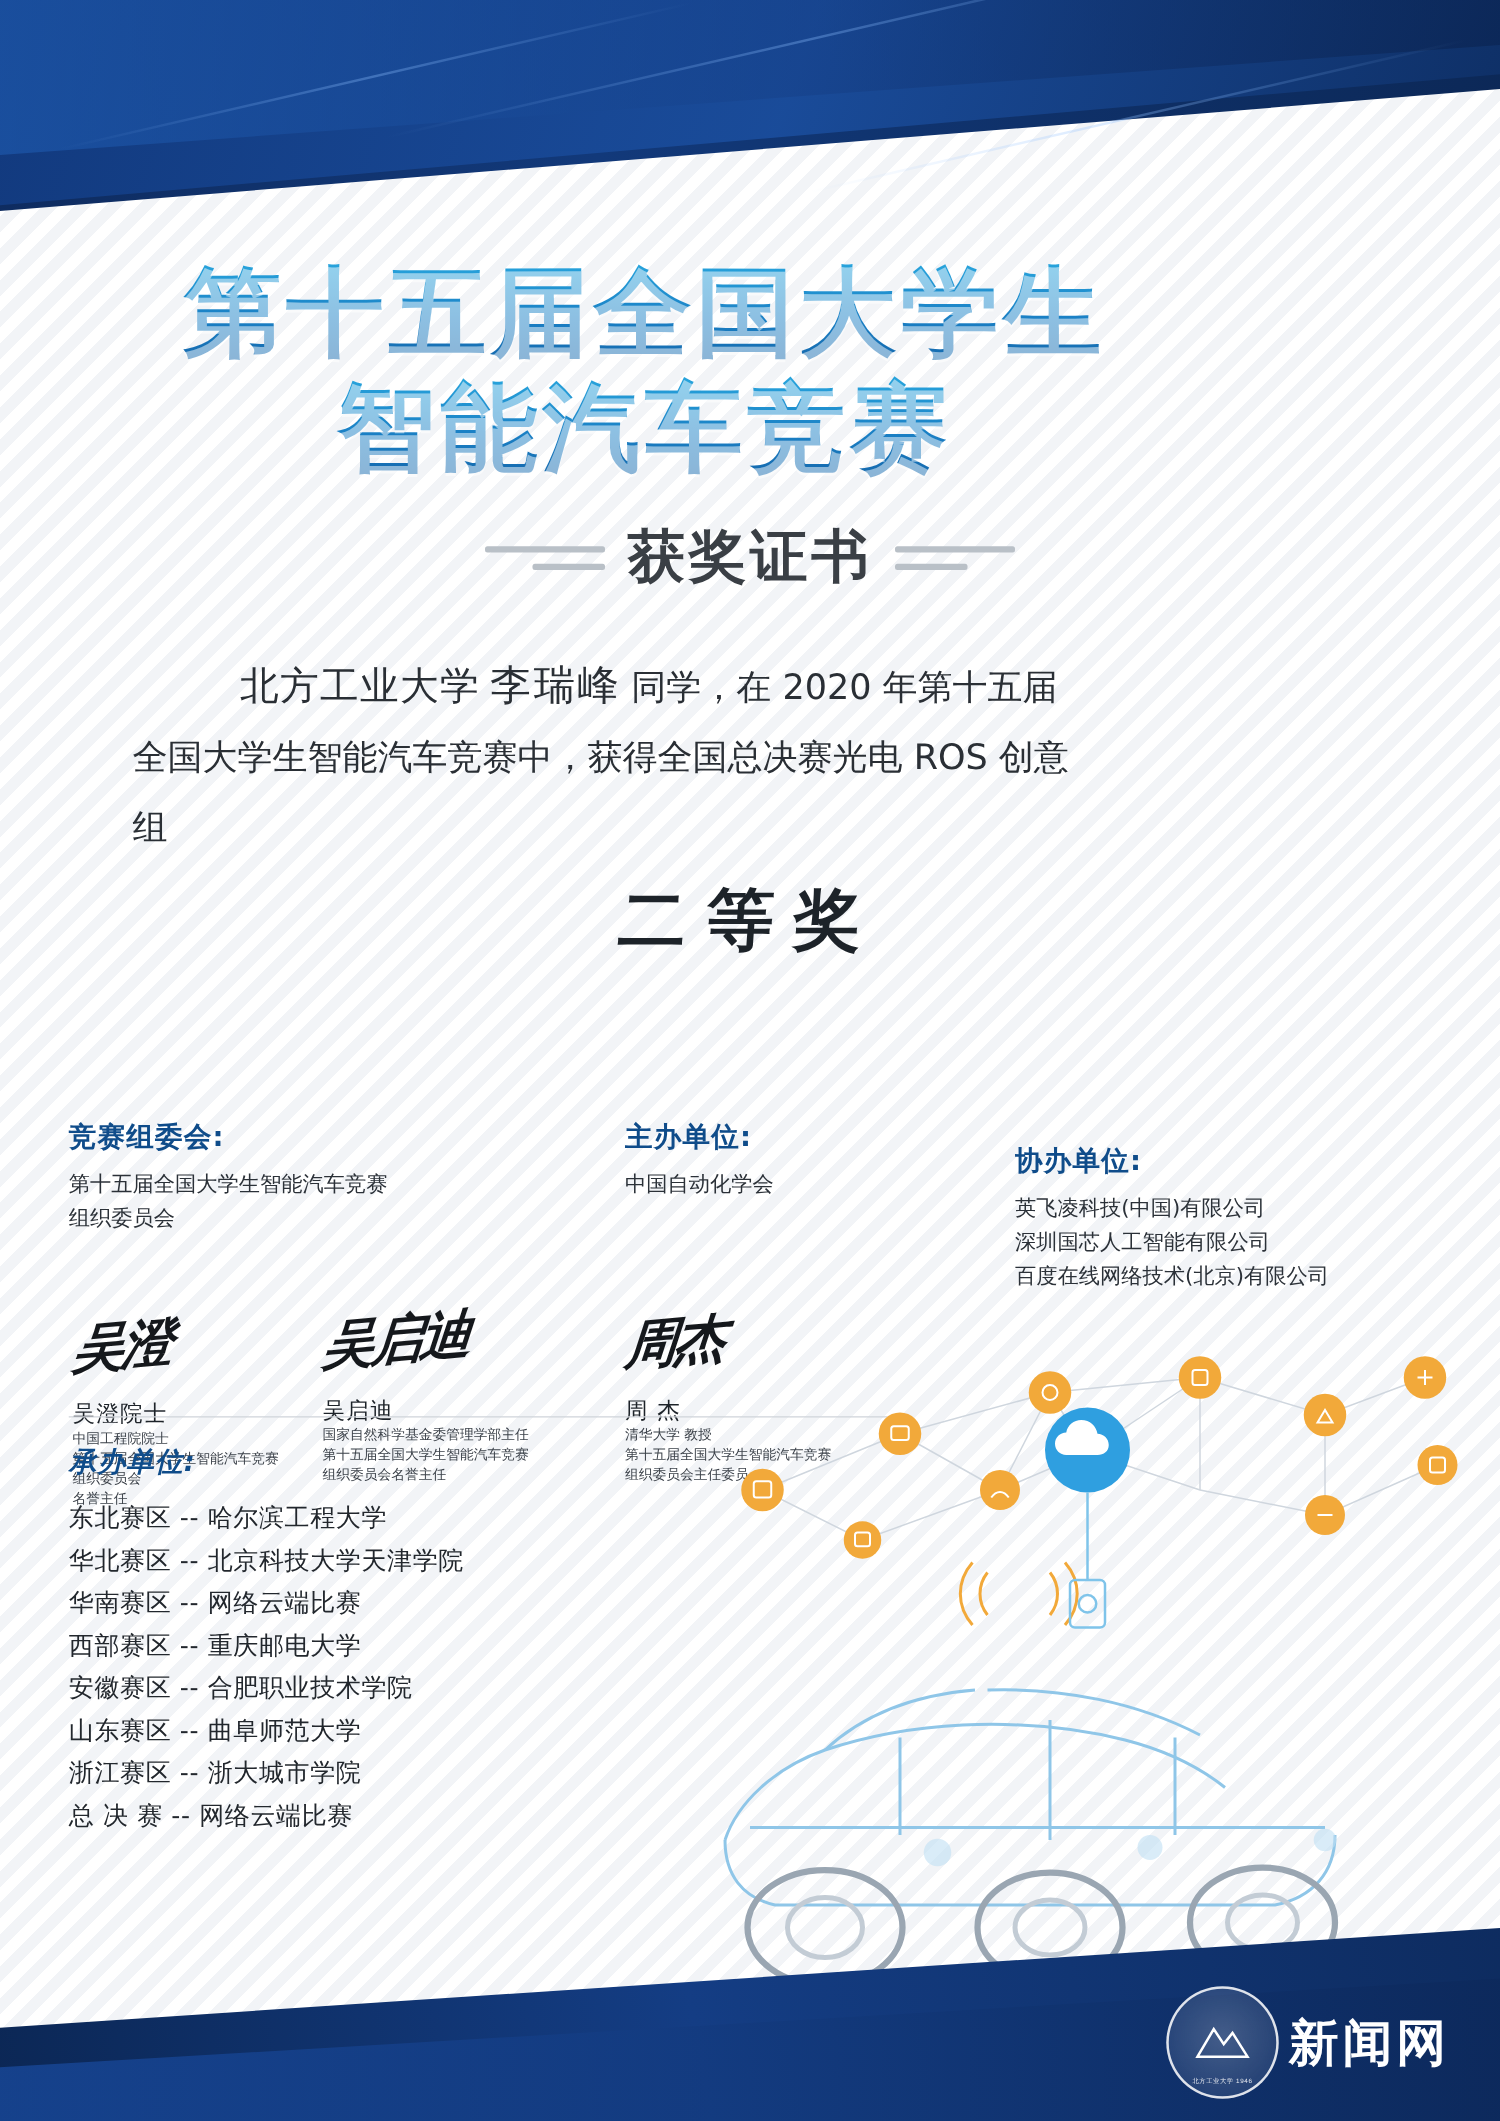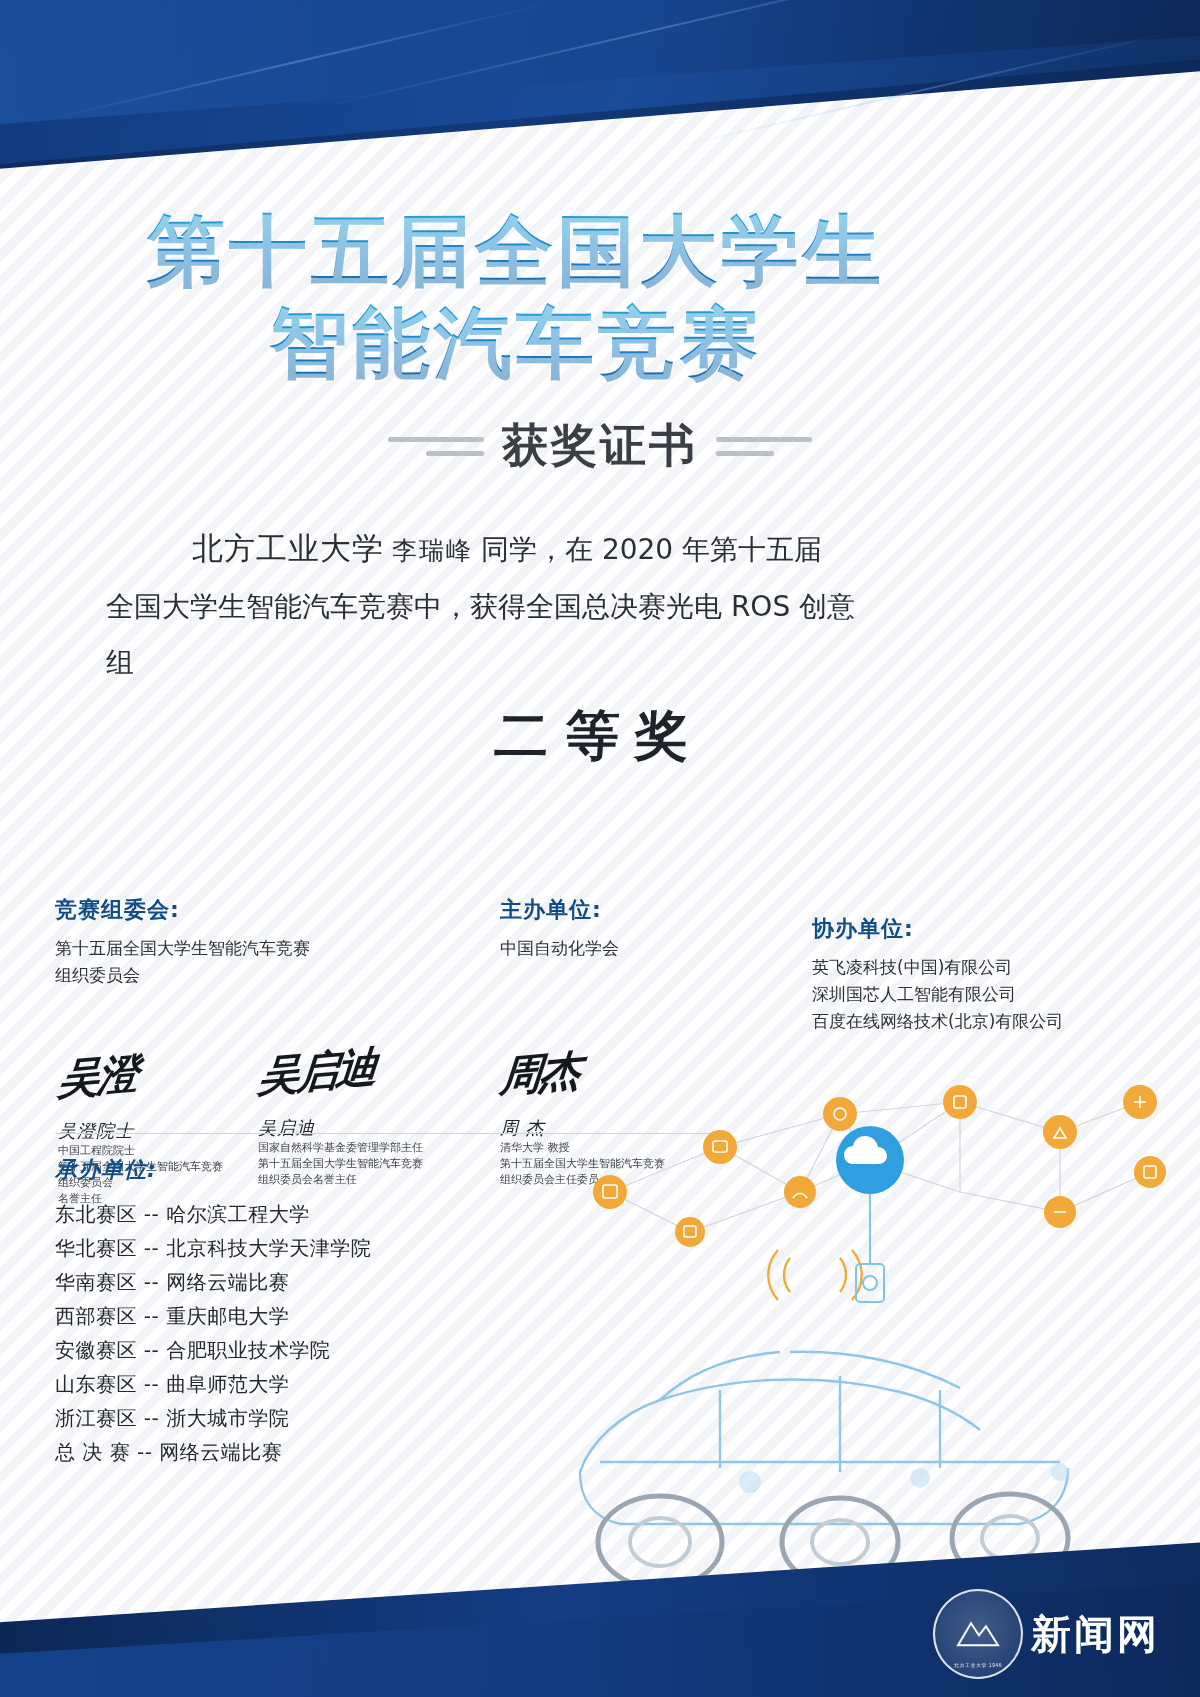--- a/index.html
+++ b/index.html
@@ -151,21 +151,21 @@
     top: 520px;
     left: 106px;
     width: 1000px;
     font-family: "DejaVu Sans", sans-serif;
     font-size: 28px;
     line-height: 56px;
     color: #2a2f35;
   }
   .body-text .indent { display: inline-block; width: 86px; }
   .body-text .name-uni { font-size: 31px; letter-spacing: 1px; }
-  .body-text .name-person { font-size: 25px; letter-spacing: 2px; padding: 0 8px; }
+  .body-text .name-person { font-size: 33px; letter-spacing: 2px; padding: 0 8px; }
 
   .award-level {
     position: absolute;
     top: 700px;
     left: 0;
     width: 1200px;
     text-align: center;
     font-family: "DejaVu Serif", serif;
     font-size: 54px;
     font-weight: bold;
@@ -221,21 +221,20 @@
     transform: rotate(-5deg) skewX(-10deg);
     letter-spacing: -3px;
     white-space: nowrap;
   }
   .sig .sig-name {
     font-family: "DejaVu Sans", sans-serif;
     font-size: 18px;
     color: #1d2329;
     margin-top: 18px;
     letter-spacing: 1px;
-    font-style: italic;
   }
   .sig .sig-role {
     font-family: "DejaVu Sans", sans-serif;
     font-size: 11px;
     line-height: 16px;
     color: #3c424a;
   }
   .sig.s1 { left: 58px; top: 45px; }
   .sig.s2 { left: 258px; top: 42px; }
   .sig.s3 { left: 500px; top: 42px; }

